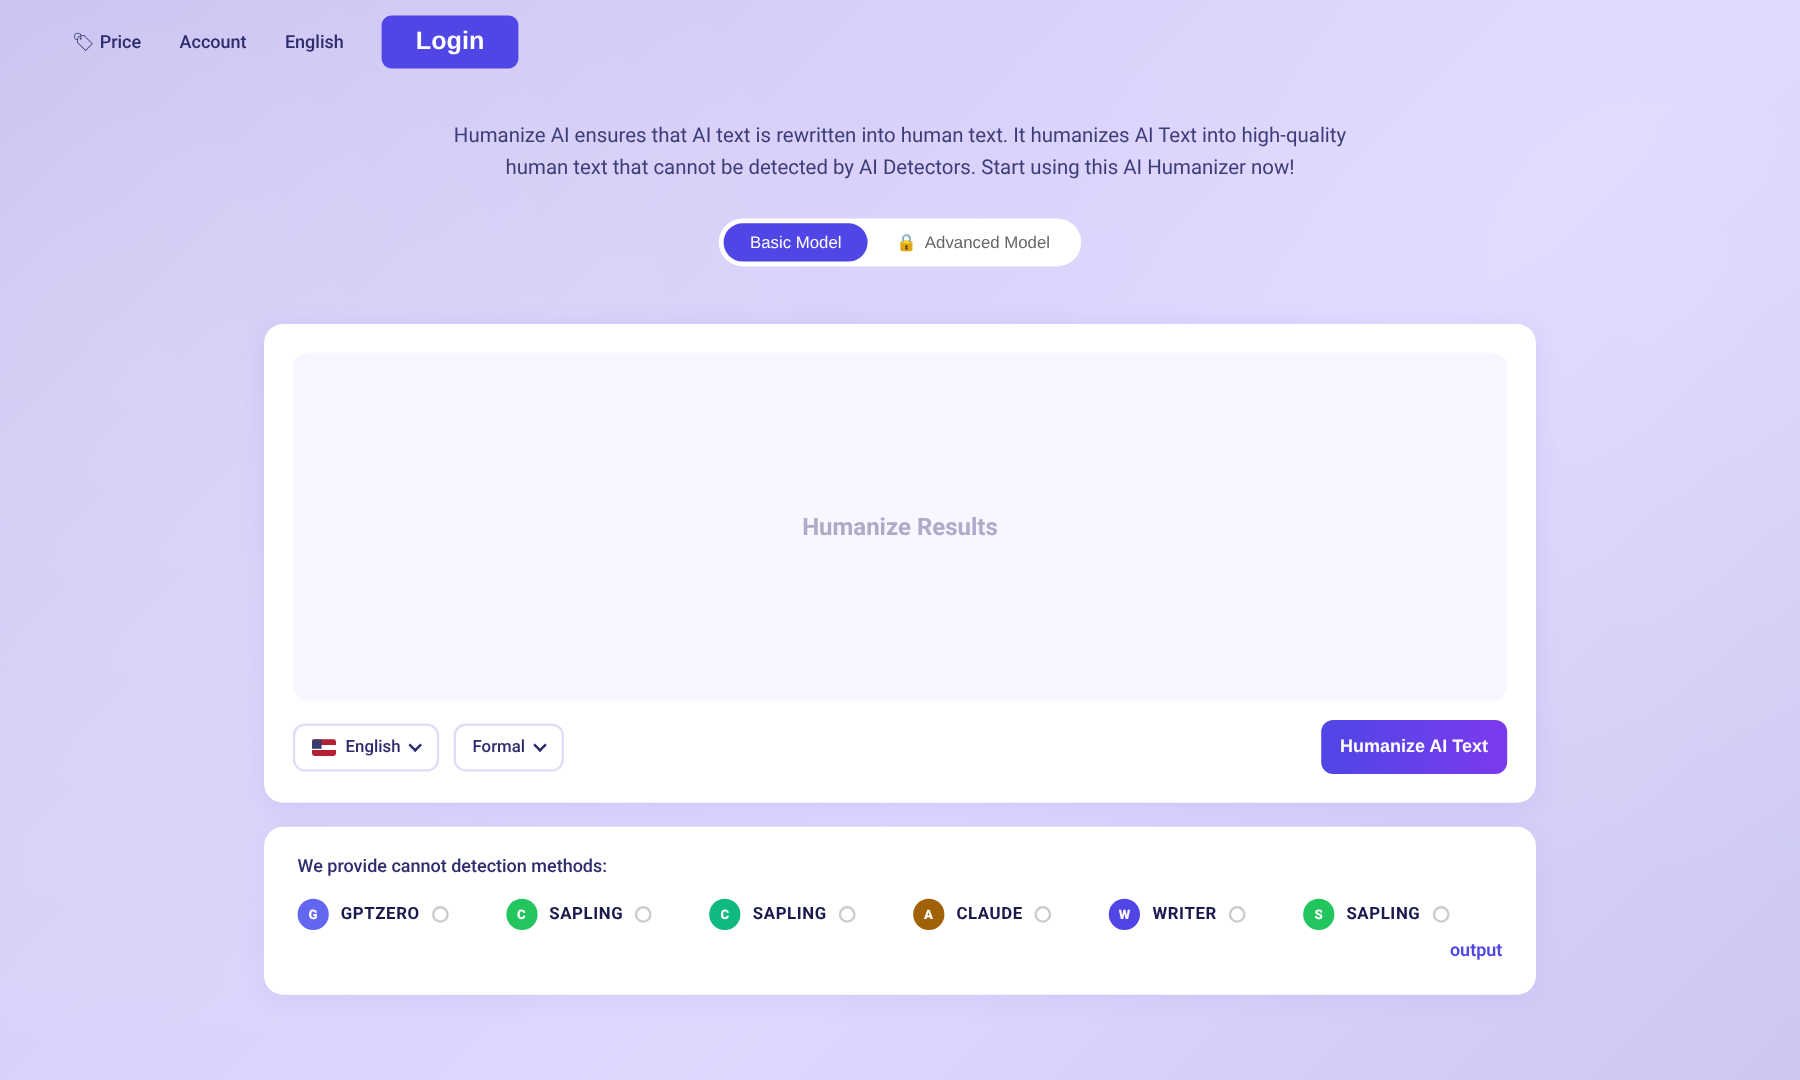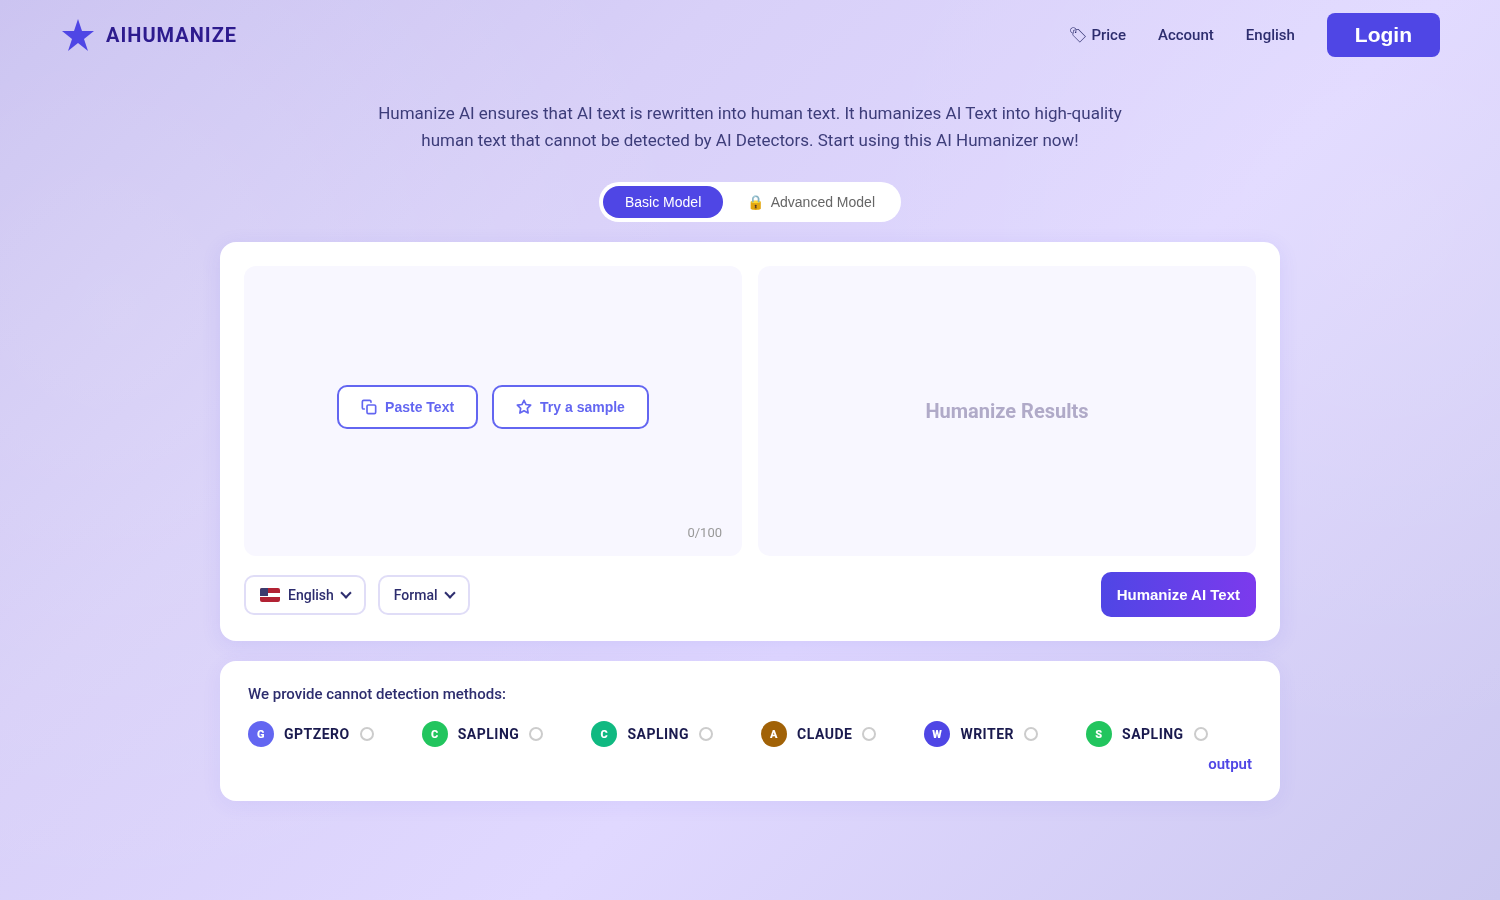--- a/index.html
+++ b/index.html
@@ -120,20 +120,21 @@
       line-height: 1.6;
     }
 
     
     .model-tabs {
       display: inline-flex;
       background: white;
       border-radius: 30px;
       padding: 4px;
       gap: 2px;
+      margin-bottom: 28px;
     }
 
     .model-tab {
       border-radius: 26px;
       padding: 8px 22px;
       font-size: 14px;
       font-weight: 500;
       cursor: pointer;
       border: none;
       background: transparent;
@@ -365,26 +366,20 @@
     }
 
     .container-wrapper {
       padding: 0 220px;
     }
   </style>
 </head>
 <body>
 
 <nav class="navbar">
-  <div class="logo-area">
-    <svg class="logo-icon" viewBox="0 0 36 36" fill="none">
-      <polygon points="18,2 22,14 34,14 24,22 28,34 18,26 8,34 12,22 2,14 14,14" fill="#4f46e5"></polygon>
-    </svg>
-    <span class="logo-text">AIHUMANIZE</span>
-  </div>
 
   <div class="nav-right">
     <span class="nav-link nav-price">
       🏷 <span>Price</span>
     </span>
     <span class="nav-link">Account</span>
     <span class="nav-link nav-english">
       <span>English</span>
     </span>
     <button class="login-btn">Login</button>
@@ -400,38 +395,20 @@
       <span class="lock-icon">🔒</span>
       <span>Advanced Model</span>
     </button>
   </div>
 </section>
 
 <div class="container-wrapper">
   <div class="main-card">
     <div class="editor-row">
 
-      <div class="input-panel">
-        <div class="action-buttons">
-          <button class="action-btn">
-            <svg width="16" height="16" viewBox="0 0 24 24" fill="none" stroke="#6366f1" stroke-width="2.5" stroke-linecap="round" stroke-linejoin="round">
-              <rect x="9" y="9" width="13" height="13" rx="2"></rect>
-                <path d="M5 15H4a2 2 0 0 1-2-2V4a2 2 0 0 1 2-2h9a2 2 0 0 1 2 2v1"></path>
-            </svg>
-            <span>Paste Text</span>
-          </button>
-          <button class="action-btn">
-            <svg width="16" height="16" viewBox="0 0 24 24" fill="none" stroke="#6366f1" stroke-width="2.5" stroke-linecap="round" stroke-linejoin="round">
-              <polygon points="12 2 15.09 8.26 22 9.27 17 14.14 18.18 21.02 12 17.77 5.82 21.02 7 14.14 2 9.27 8.91 8.26 12 2"></polygon>
-            </svg>
-            <span>Try a sample</span>
-          </button>
-        </div>
-        <div class="char-count">0/100</div>
-      </div>
 
       <div class="output-panel">
         <span class="output-placeholder">Humanize Results</span>
       </div>
     </div>
 
     <div class="bottom-toolbar">
       <div class="toolbar-left">
         <div class="select-dropdown">
           <div class="flag-icon"></div>

